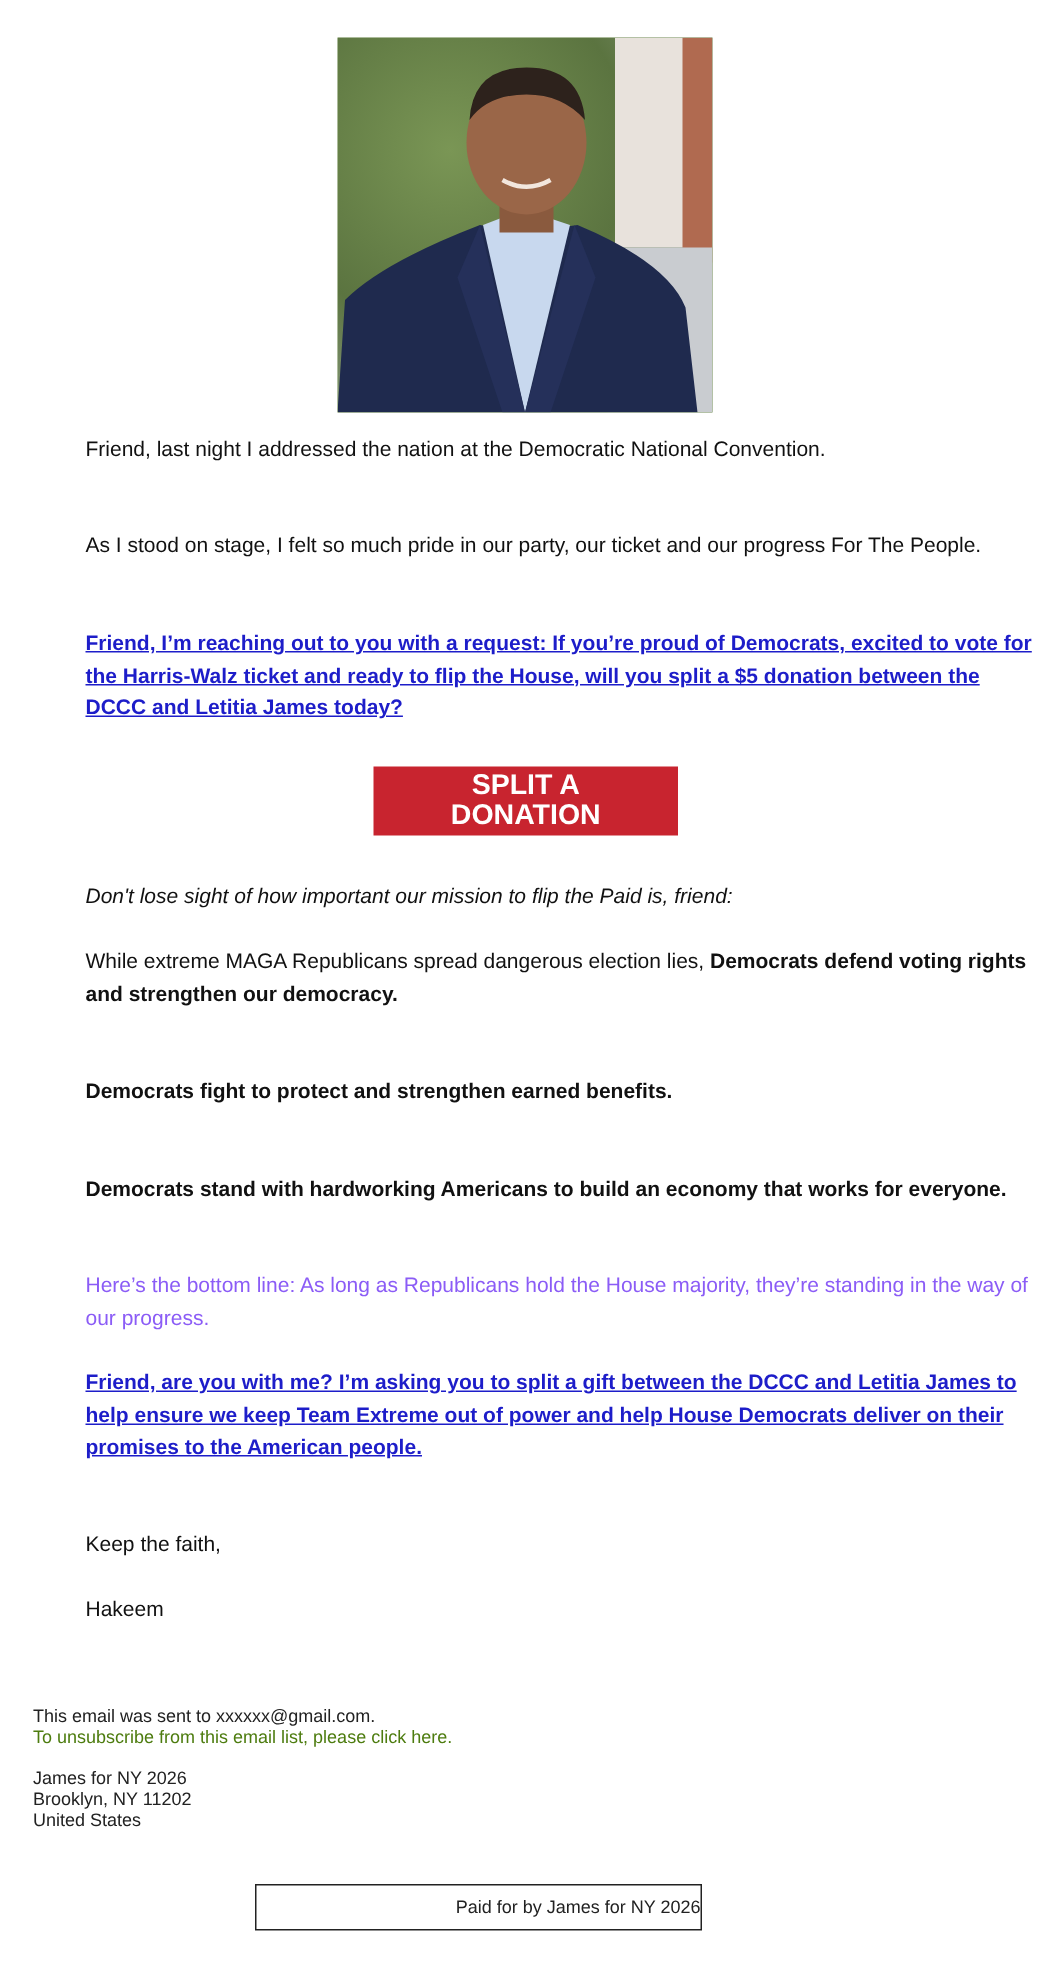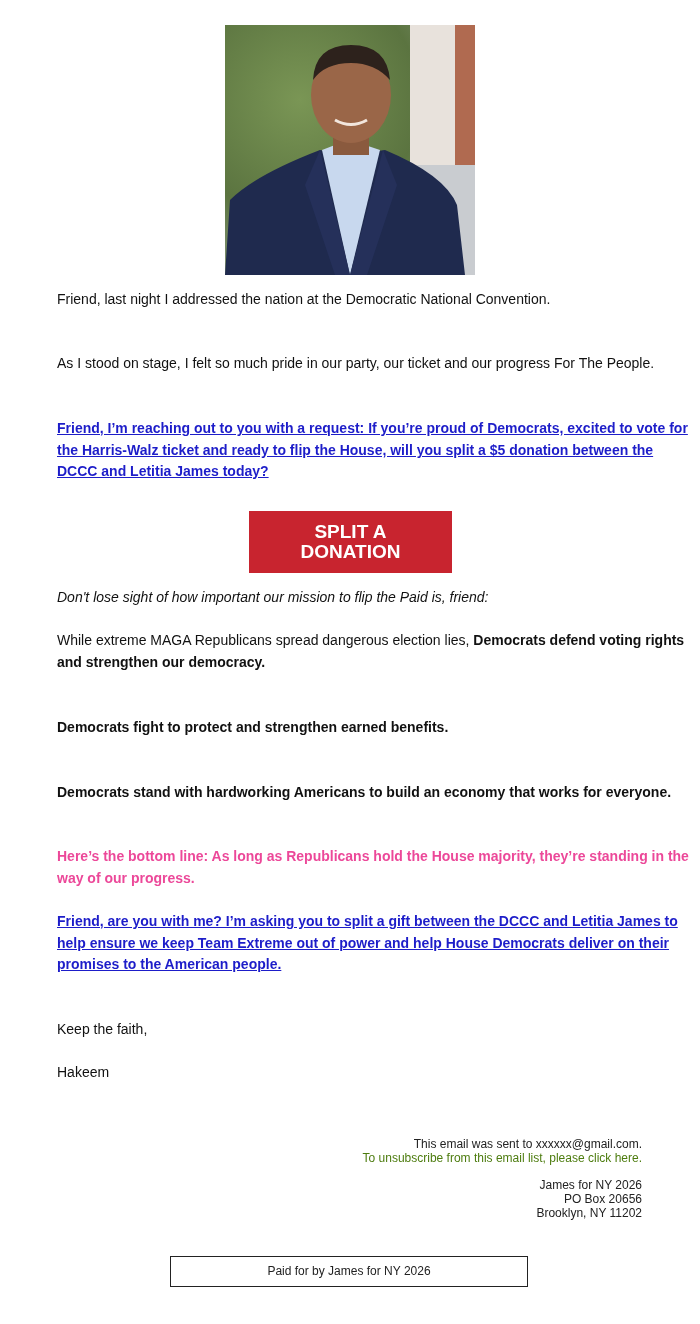--- a/index.html
+++ b/index.html
@@ -4,30 +4,30 @@
   <style>
     html, body { margin: 0; padding: 0; background: #ffffff; }
     body { width: 700px; height: 1324px; position: relative; overflow: hidden;
            font-family: "Liberation Sans", sans-serif; color: #111111; }
     .photo { position: absolute; left: 225px; top: 25px; width: 250px; height: 250px;
              overflow: hidden; background: #6f8a4f; }
     .photo svg { display: block; }
     .p { position: absolute; left: 53px; width: 632px; font-size: 14px; line-height: 21.7px; margin: 4px; }
     .link { color: #1d1dc9; font-weight: bold; text-decoration: underline; }
     .bold { font-weight: bold; }
-    .red { color: #ec4899; font-weight: bold; }
+    .red { color: #8b5cf6; font-weight: normal; }
     .ital { font-style: italic; }
-    .cta { position: absolute; left: 249px; top: 511px; width: 203px; height: 62px;
+    .cta { position: absolute; left: 249px; top: 511px; width: 203px; height: 46px;
            background: #c8242f; color: #ffffff; font-weight: bold; font-size: 19px;
            line-height: 20px; text-align: center; display: flex; flex-direction: column;
            justify-content: center; text-decoration: none; }
-    .footer { position: absolute; left: 0; width: 642px; text-align: right;
-              font-size: 12px; line-height: 14px; color: #222222; }
-    .paid { position: absolute; left: 170px; top: 1256px; width: 358px; height: 31px;
-            border: 1px solid #222; box-sizing: border-box; text-align: center;
+    .footer { position: absolute; left: 0; width: 642px; text-align: left;
+              font-size: 12px; line-height: 14px; color: #222222; padding-left: 22px; }
+    .paid { position: absolute; left: 170px; top: 1256px; width: 298px; height: 31px;
+            border: 1px solid #222; box-sizing: border-box; text-align: right;
             font-size: 12px; line-height: 29px; color: #222222; }
   </style>
 </head>
 <body>
 
 <div class="photo">
   <svg width="250" height="250" viewBox="0 0 250 250">
     <defs>
       <radialGradient id="bg" cx="30%" cy="30%" r="80%">
         <stop offset="0" stop-color="#7a9655"></stop>
@@ -82,17 +82,17 @@
 
 <p class="p" style="top:1058px;">Hakeem</p>
 
 <div class="footer" style="top:1137px;">
   <div>This email was sent to xxxxxx@gmail.com.</div>
   <a href="#" style="color:#4d7c0f;text-decoration:none;display:block;">To unsubscribe from this email list, please click here.</a>
 </div>
 
 <div class="footer" style="top:1178px;">
   <div>James for NY 2026</div>
-  <div>PO Box 20656</div>
   <div>Brooklyn, NY 11202</div>
+  <div>United States</div>
 </div>
 
 <div class="paid">Paid for by James for NY 2026</div>
 
 </body></html>

